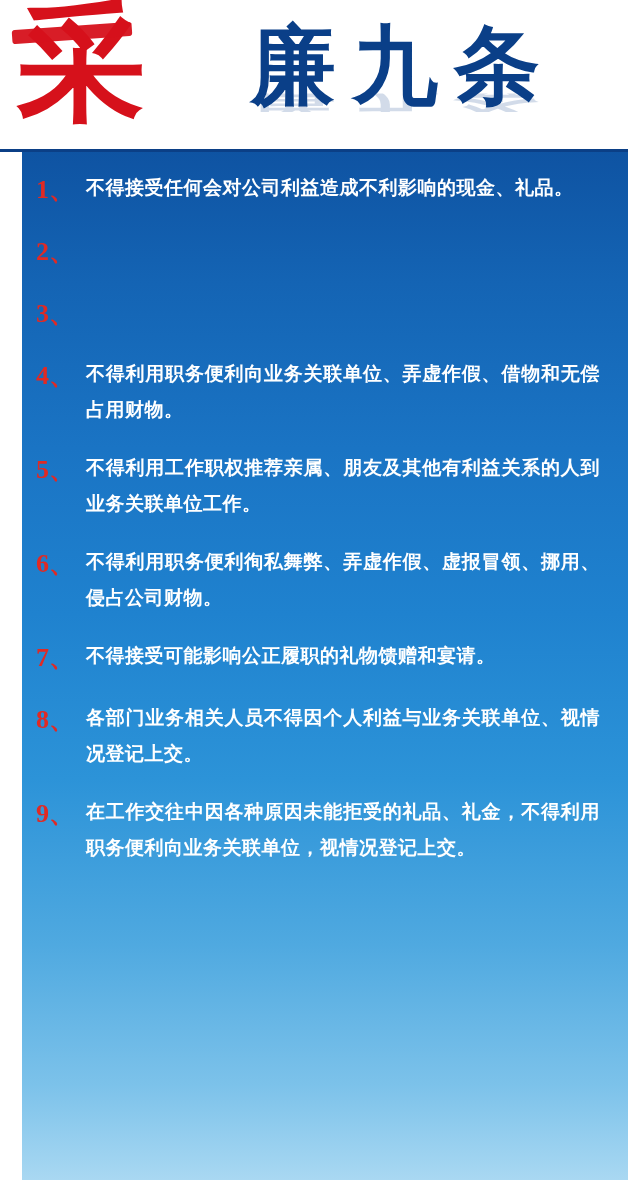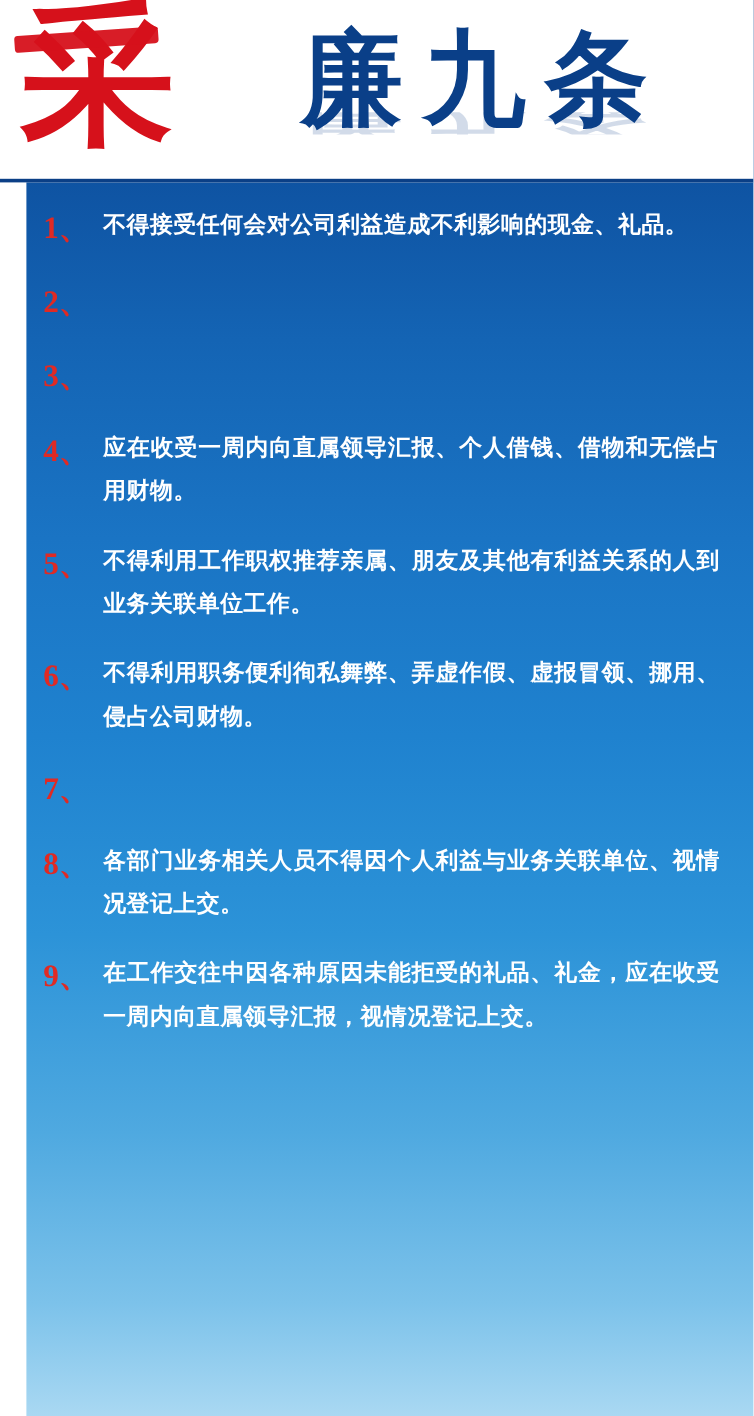--- a/index.html
+++ b/index.html
@@ -177,35 +177,36 @@
       <div class="rule-text">不得接受任何会对公司利益造成不利影响的现金、礼品。</div>
     </div>
     <div class="rule-item">
       <div class="rule-num">2、</div>
     </div>
     <div class="rule-item">
       <div class="rule-num">3、</div>
     </div>
     <div class="rule-item">
       <div class="rule-num">4、</div>
-      <div class="rule-text">应在收受一周内向直属领导汇报、个人借钱、借物和无偿占用财物。</div>
+      <div class="rule-text">不得利用职务便利向业务关联单位、弄虚作假、借物和无偿占用财物。</div>
     </div>
     <div class="rule-item">
       <div class="rule-num">5、</div>
       <div class="rule-text">不得利用工作职权推荐亲属、朋友及其他有利益关系的人到业务关联单位工作。</div>
     </div>
     <div class="rule-item">
       <div class="rule-num">6、</div>
       <div class="rule-text">不得利用职务便利徇私舞弊、弄虚作假、虚报冒领、挪用、侵占公司财物。</div>
     </div>
     <div class="rule-item">
       <div class="rule-num">7、</div>
+      <div class="rule-text">不得接受可能影响公正履职的礼物馈赠和宴请。</div>
     </div>
     <div class="rule-item">
       <div class="rule-num">8、</div>
       <div class="rule-text">各部门业务相关人员不得因个人利益与业务关联单位、视情况登记上交。</div>
     </div>
     <div class="rule-item">
       <div class="rule-num">9、</div>
-      <div class="rule-text">在工作交往中因各种原因未能拒受的礼品、礼金，应在收受一周内向直属领导汇报，视情况登记上交。</div>
+      <div class="rule-text">在工作交往中因各种原因未能拒受的礼品、礼金，不得利用职务便利向业务关联单位，视情况登记上交。</div>
     </div>
   </div>
 </div>
 
 </body></html>

